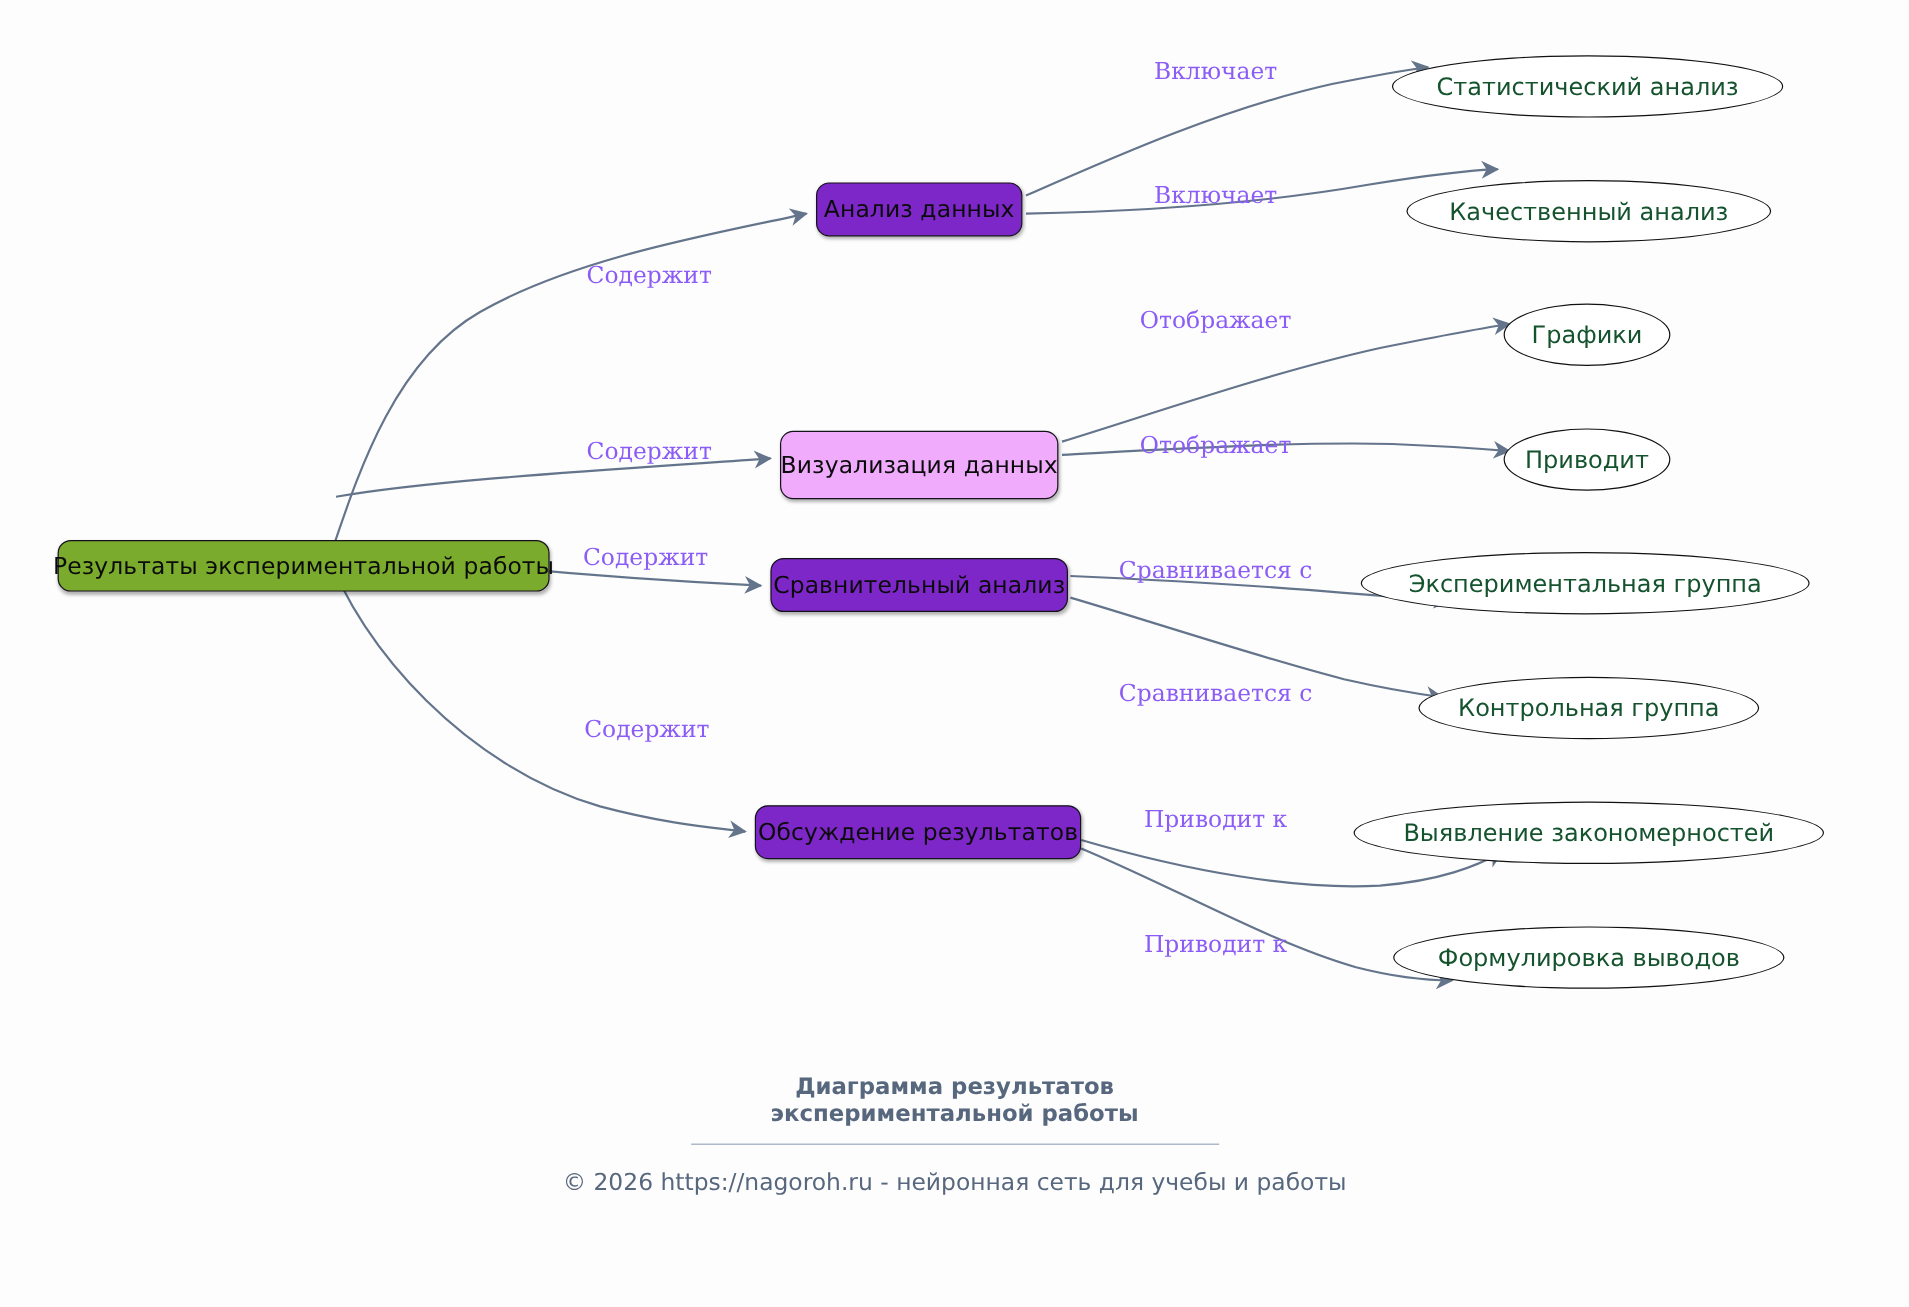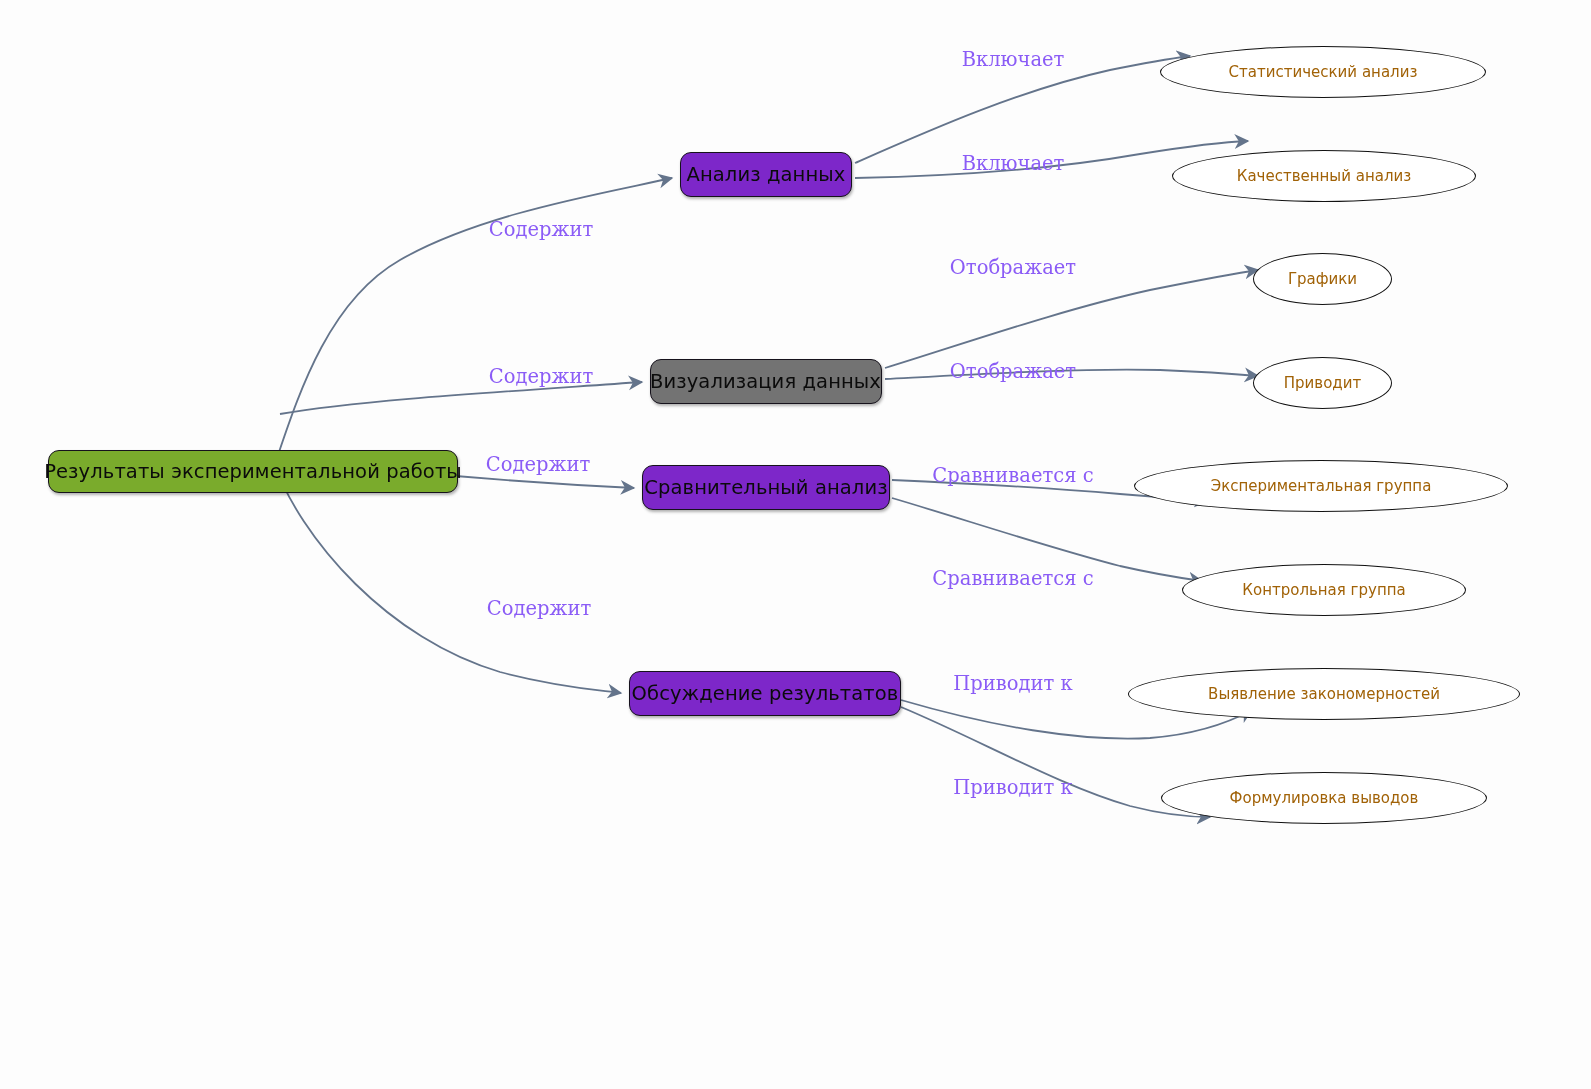--- a/index.html
+++ b/index.html
@@ -46,22 +46,22 @@
     margin-top: 36px;
   }
   .node-branch {
     background: #7d27c9;
   }
   .node-leaf {
     border-radius: 50%;
     background: #ffffff;
     border: 1.7px solid #111111;
     font-family: "DejaVu Sans", sans-serif;
-    font-size: 15px;
-    color: #a16207;
+    font-size: 20px;
+    color: #14532d;
   }
   .edge-label {
     position: absolute;
     font-family: "DejaVu Serif", serif;
     font-size: 19.5px;
     color: #8b5cf6;
     white-space: nowrap;
     transform: translate(-50%, -50%);
   }
   #caption-block {
@@ -120,21 +120,21 @@
       </g>
   </svg>
 
   <div id="node-layer">
       <div class="node node-box node-root" style="left: 48px; top: 414px; width: 410px; height: 43px; background: rgb(122, 171, 44);">
         <span>Результаты экспериментальной работы</span>
       </div>
       <div class="node node-box node-branch" style="left: 680px; top: 152px; width: 172px; height: 45px; background: rgb(125, 39, 201);">
         <span>Анализ данных</span>
       </div>
-      <div class="node node-box node-branch" style="left: 650px; top: 359px; width: 232px; height: 45px; background: #737373; justify-content: flex-end;">
+      <div class="node node-box node-branch" style="left: 650px; top: 359px; width: 232px; height: 57px; background: #f0abfc;">
         <span>Визуализация данных</span>
       </div>
       <div class="node node-box node-branch" style="left: 642px; top: 465px; width: 248px; height: 45px; background: rgb(125, 39, 201);">
         <span>Сравнительный анализ</span>
       </div>
       <div class="node node-box node-branch" style="left: 629px; top: 671px; width: 272px; height: 45px; background: rgb(125, 39, 201);">
         <span>Обсуждение результатов</span>
       </div>
       <div class="node node-leaf" style="left: 1160px; top: 46px; width: 326px; height: 52px; background: rgb(255, 255, 255);">
         <span>Статистический анализ</span>
@@ -170,14 +170,19 @@
       <div class="edge-label" style="left: 1013px; top: 59px;">Включает</div>
       <div class="edge-label" style="left: 1013px; top: 163px;">Включает</div>
       <div class="edge-label" style="left: 1013px; top: 267px;">Отображает</div>
       <div class="edge-label" style="left: 1013px; top: 371px;">Отображает</div>
       <div class="edge-label" style="left: 1013px; top: 475px;">Сравнивается с</div>
       <div class="edge-label" style="left: 1013px; top: 578px;">Сравнивается с</div>
       <div class="edge-label" style="left: 1013px; top: 683px;">Приводит к</div>
       <div class="edge-label" style="left: 1013px; top: 787px;">Приводит к</div>
     </div>
 
+  <div id="caption-block">
+    <div id="caption-title">Диаграмма результатов экспериментальной работы</div>
+    <div id="caption-rule"></div>
+    <div id="caption-footer">© 2026 https://nagoroh.ru - нейронная сеть для учебы и работы</div>
+  </div>
 
 </div>
 
 </body></html>

